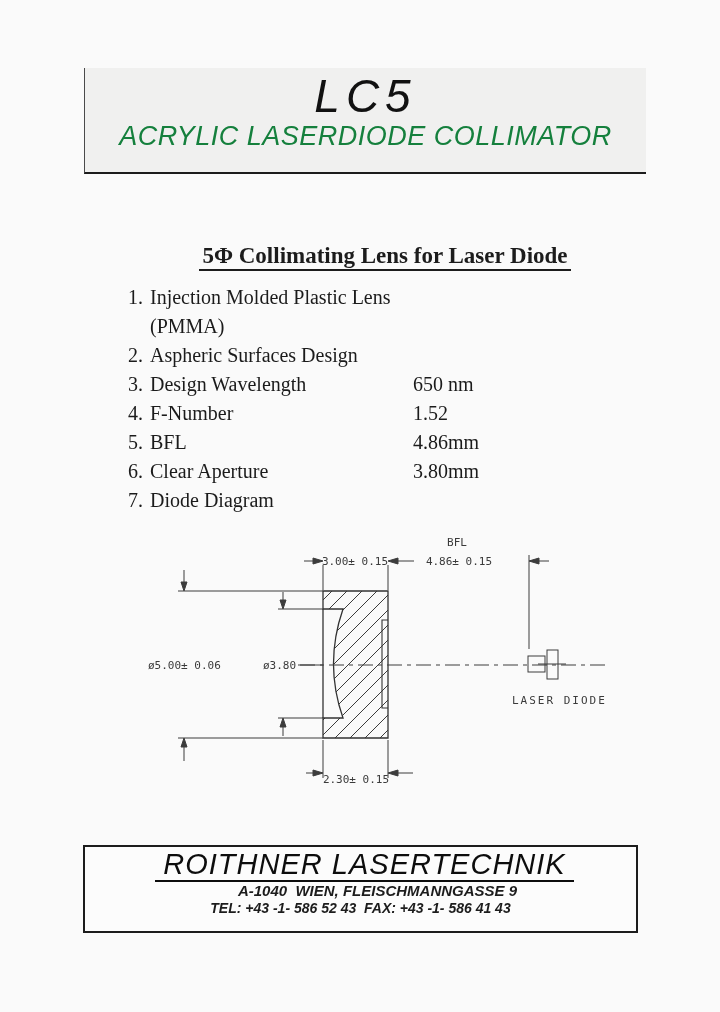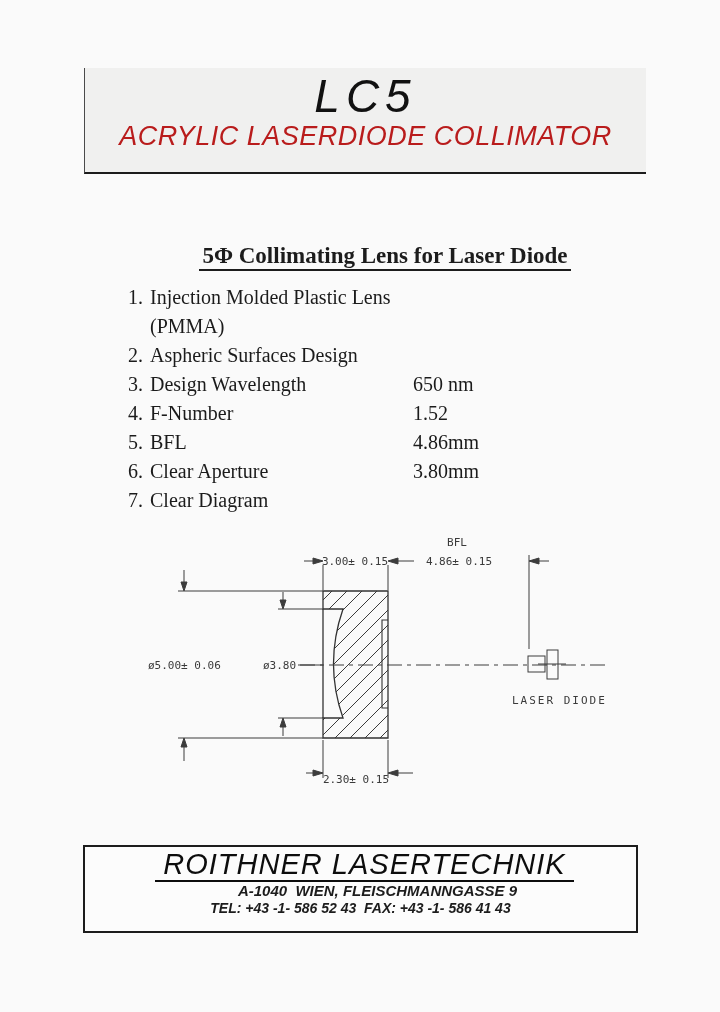--- a/index.html
+++ b/index.html
@@ -17,21 +17,21 @@
     border-left:1px solid #4a4a4a; border-bottom:2px solid #1c1c1c;
     text-align:center;
   }
   .model {
     margin-top:4px;
     font:italic 400 46px/1.08 "Liberation Sans", sans-serif;
     letter-spacing:6px; color:#111;
   }
   .subtitle {
     font:italic 400 27px/1.1 "Liberation Sans", sans-serif;
-    letter-spacing:0.5px; color:#b91c1c;
+    letter-spacing:0.5px; color:#15803d;
   }
 
   
   .doc-title {
     position:absolute; left:50px; top:229px; width:670px; text-align:center;margin-top:14px;
   }
   .doc-title span {
     font:700 23px "Liberation Serif", serif; color:#1c1c1c;
     border-bottom:2px solid #1c1c1c; padding:0 3px 1px;
   }
@@ -107,21 +107,21 @@
       <span class="spec-label">BFL</span>
       <span class="spec-value">4.86mm</span>
     </div>
     <div class="spec-row">
       <span class="spec-num">6.</span>
       <span class="spec-label">Clear Aperture</span>
       <span class="spec-value">3.80mm</span>
     </div>
     <div class="spec-row">
       <span class="spec-num">7.</span>
-      <span class="spec-label">Clear Diagram</span>
+      <span class="spec-label">Diode Diagram</span>
       <span class="spec-value"></span>
     </div>
   </div>
 
   <svg class="diagram" width="500" height="280" viewBox="0 0 500 280">
     <defs>
       <pattern id="hatch" width="15" height="15" patternUnits="userSpaceOnUse">
         <path d="M-4,4 L4,-4 M0,15 L15,0 M11,19 L19,11" stroke="#3c3c3c" stroke-width="1" fill="none"></path>
       </pattern>
     </defs>

